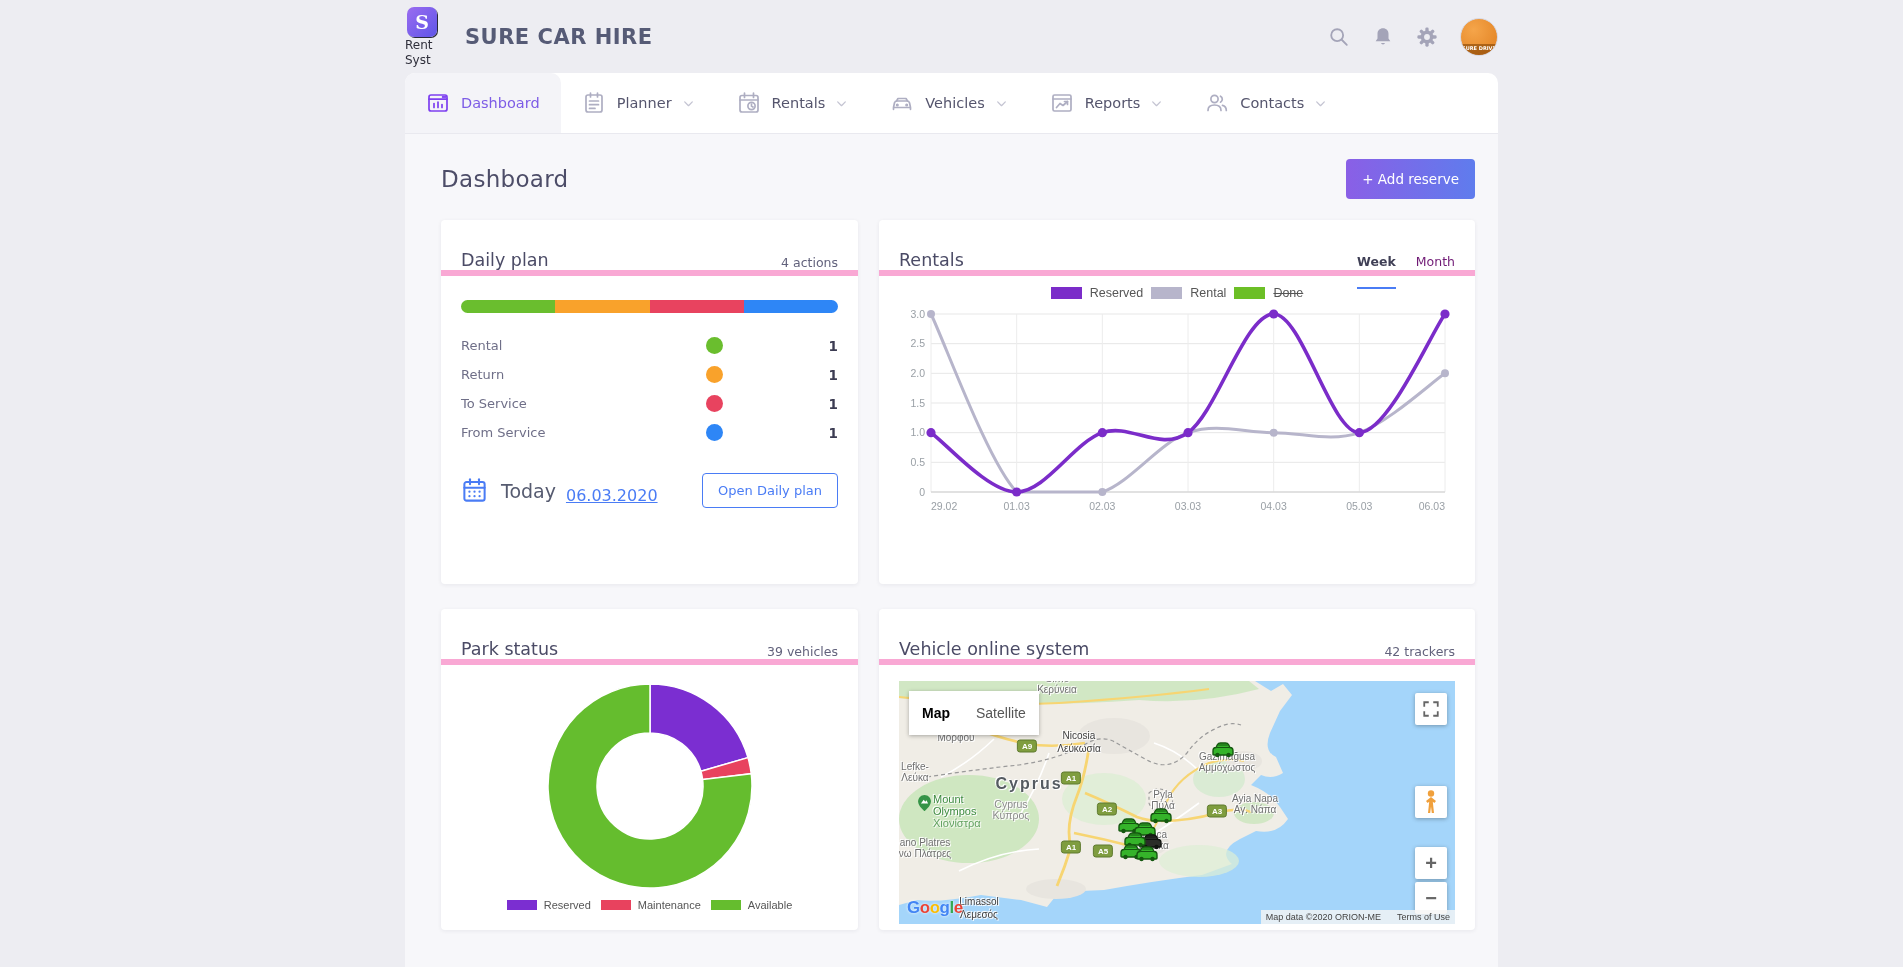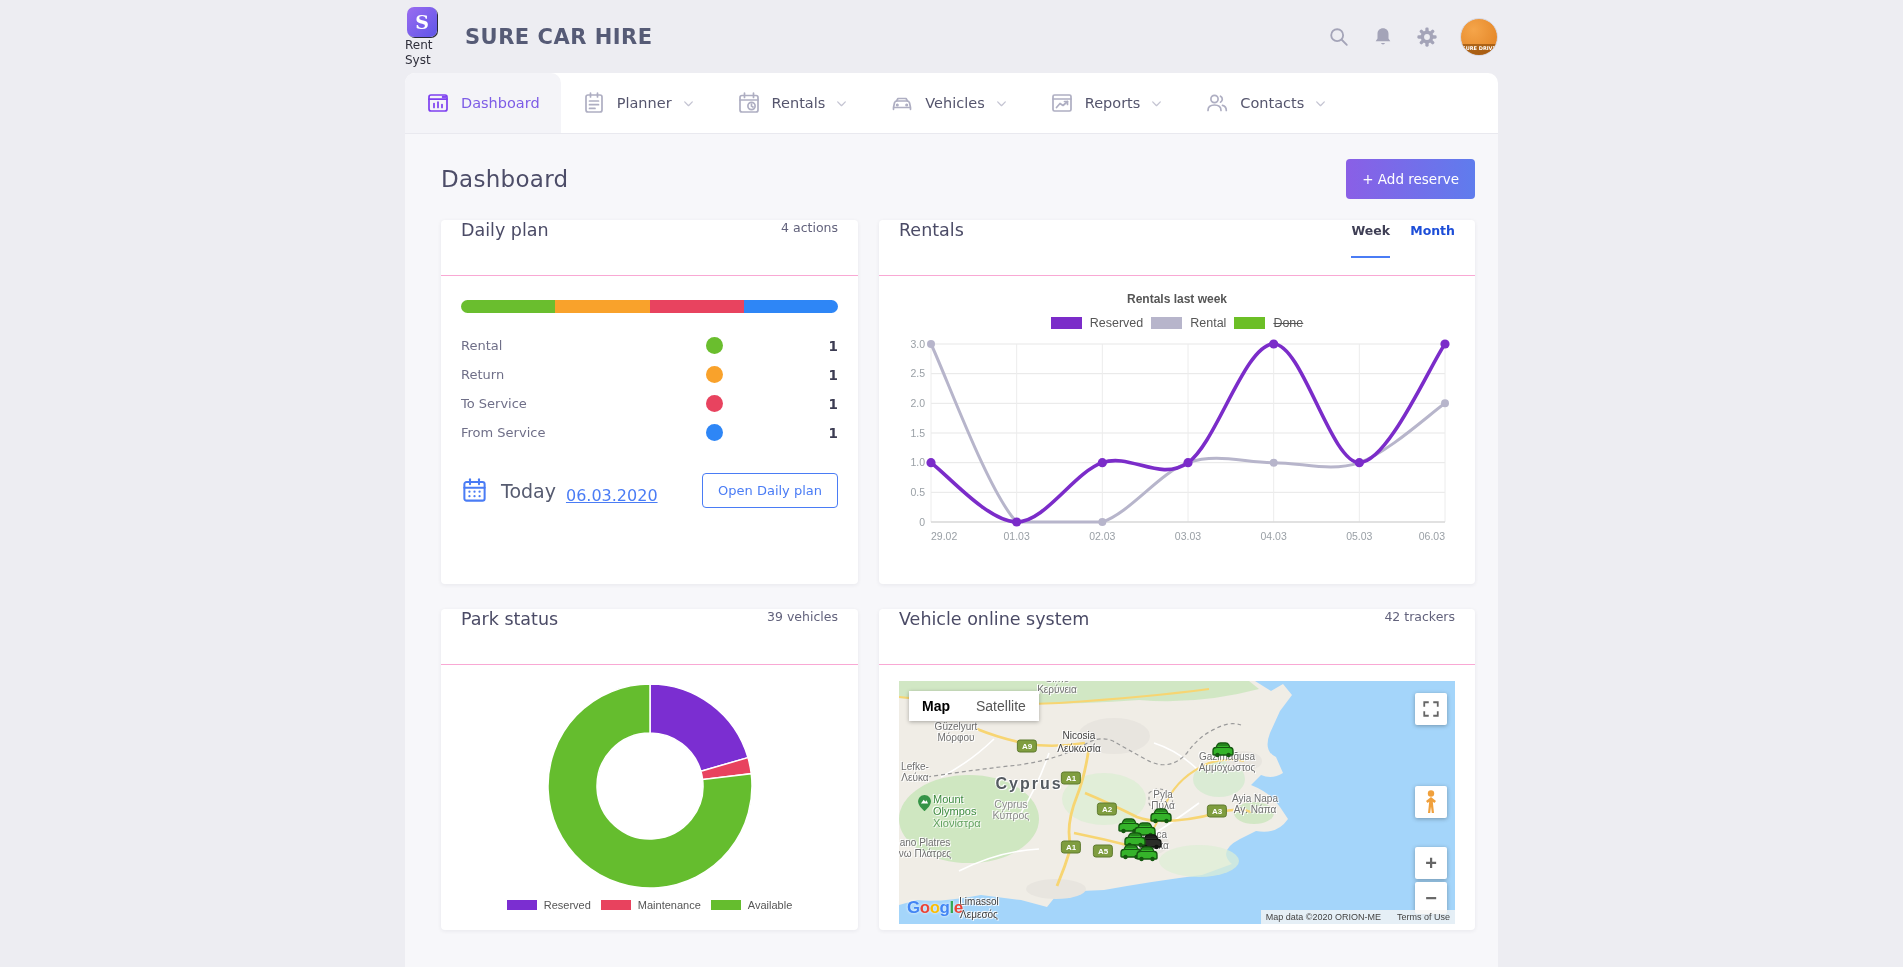--- a/index.html
+++ b/index.html
@@ -33,22 +33,22 @@
 
   
   .main { background:#f7f7fa; height:833px; padding:0 23px 0 36px; }
   .page-head { display:flex; align-items:center; justify-content:space-between; padding:25px 0 21px; }
   .page-title { font-size:23px; font-weight:500; color:#4d4d68; letter-spacing:.3px; }
   .btn-add { border:none; color:#fff; font-size:13.5px; padding:12px 16px; border-radius:4px; cursor:pointer;
              background:linear-gradient(90deg,#8a5fe6,#5f7ced); font-family:inherit; }
 
   .grid { display:grid; grid-template-columns:417px 596px; column-gap:21px; row-gap:25px; align-items:start; }
   .card { background:#fff; border-radius:4px; box-shadow:0 1px 4px rgba(30,30,60,.07); overflow:hidden; }
-  .card-head { height:56px; display:flex; align-items:flex-start; justify-content:space-between;
-               padding:0 20px; border-bottom:1px solid #f9a8d4; }
+  .card-head { height:56px; display:flex; align-items:flex-end; justify-content:space-between;
+               padding:0 20px; border-bottom:6px solid #f9a8d4; }
   .card-title { font-size:17.5px; color:#4b4b66; }
   .card-sub { font-size:12.5px; color:#62627c; }
 
   
   .card-daily { height:364px; }
   .dp-bar { display:flex; height:13px; border-radius:7px; overflow:hidden; margin:24px 20px 0; }
   .dp-bar div { flex:1; }
   .dp-rows { margin:18px 20px 0; }
   .dp-row { display:grid; grid-template-columns:245px 17px 1fr; align-items:center; height:29px; }
   .dp-label { font-size:13px; color:#6f6f88; }
@@ -57,21 +57,21 @@
   .dp-today { display:flex; align-items:center; margin:26px 20px 0; }
   .cal-icon { width:27px; height:27px; color:#4a7cf5; margin-right:13px; }
   .today-text { font-size:19px; color:#565b70; margin-right:10px; }
   .today-date { font-size:16px; color:#4a7cf5; text-decoration:underline; cursor:pointer;margin-top:10px; }
   .btn-open { margin-left:auto; background:#fff; border:1px solid #4a7cf5; color:#4a7cf5; font-size:13px;
               padding:9px 15px; border-radius:4px; cursor:pointer; font-family:inherit; }
 
   
   .card-rentals { height:364px; }
   .seg { font-size:12.5px; font-weight:bold; color:#3f3f55; cursor:pointer; position:relative; }
-  .seg.dim { color:#1d4ed8; font-weight:bold; margin-left:15px; }
+  .seg.dim { color:#701a75; font-weight:normal; margin-left:15px; }
   .seg.active::after { content:""; position:absolute; left:0; right:0; bottom:-20px; height:2px; background:#4a7cf5; }
   .chart-title { text-align:center; font-size:12px; font-weight:bold; color:#565656; margin-top:16px;
                  font-family:"Liberation Sans",sans-serif; }
   .chart-legend { display:flex; justify-content:center; align-items:center; gap:8px; margin-top:10px;
                   font-family:"Liberation Sans",sans-serif; }
   .cl-item { display:flex; align-items:center; gap:8px; font-size:12.5px; color:#565656; cursor:pointer; }
   .cl-swatch { width:31px; height:12px; display:inline-block; }
   .struck { text-decoration:line-through; }
   .line-chart { display:block; margin:6px auto 0; }
 
@@ -91,21 +91,21 @@
   .map-label { position:absolute; transform:translateX(-50%); text-align:center; line-height:11px;
                font-size:10px; color:#6e6e6e; text-shadow:0 0 2px #fff,0 0 2px #fff,1px 1px 0 #fff,-1px -1px 0 #fff; white-space:nowrap; }
   .map-label.city { font-size:10px; color:#3c3c3c; line-height:13px; }
   .map-label.country-en { font-size:16px; font-weight:bold; color:#555b61; letter-spacing:2px; }
   .map-label.country { font-size:10.5px; color:#8a8a8a; }
   .map-label.park { color:#3d8a3f; font-size:11px; text-align:left; transform:none; line-height:12px; }
   .map-badge { position:absolute; transform:translate(-50%,-50%); background:#7f9d3f; border:1px solid #5f7a2f;
                color:#fff; font-size:8px; font-weight:bold; padding:1px 4px; border-radius:3px; }
   .map-car { position:absolute; transform:translate(-50%,-50%); width:26px; height:18px; cursor:pointer; }
   .map-btns { position:absolute; top:10px; left:10px; display:flex; box-shadow:0 1px 4px rgba(0,0,0,.3); cursor:pointer; }
-  .map-btn { background:#fff; height:30px; display:flex; align-items:center; padding:0 13px; font-size:14px; color:#565656; }
+  .map-btn { background:#fff; height:44px; display:flex; align-items:center; padding:0 13px; font-size:14px; color:#565656; }
   .map-btn.sel { font-weight:bold; color:#000; }
   .map-ctrl { position:absolute; width:32px; height:32px; background:#fff; box-shadow:0 1px 4px rgba(0,0,0,.3);
               display:flex; align-items:center; justify-content:center; cursor:pointer; color:#666; border-radius:2px; }
   .map-ctrl.zoomtxt { font-size:20px; font-weight:bold; color:#666; }
   .google-logo { position:absolute; left:8px; bottom:6px; font-size:17px; font-weight:bold; letter-spacing:-.5px;
                  text-shadow:0 0 3px #fff; cursor:pointer; }
   .map-attr { position:absolute; right:0; bottom:0; background:rgba(245,245,245,.8); font-size:9px; color:#444;
               padding:2px 5px; display:flex; gap:16px; }
   .map-attr span { cursor:pointer; }
 </style>
@@ -298,21 +298,20 @@
       </div>
 
       <div class="card card-rentals">
         <div class="card-head">
           <div class="card-title">Rentals</div>
           <div>
             <span class="seg active">Week</span>
             <span class="seg dim">Month</span>
           </div>
         </div>
-        <div class="chart-title">Rentals last week</div>
         <div class="chart-legend" id="line-legend">
             <span class="cl-item">
               <span class="cl-swatch" style="background:#7b2cc9"></span>
               <span class="">Reserved</span>
             </span>
             <span class="cl-item">
               <span class="cl-swatch" style="background:#b7b5cb"></span>
               <span class="">Rental</span>
             </span>
             <span class="cl-item">

